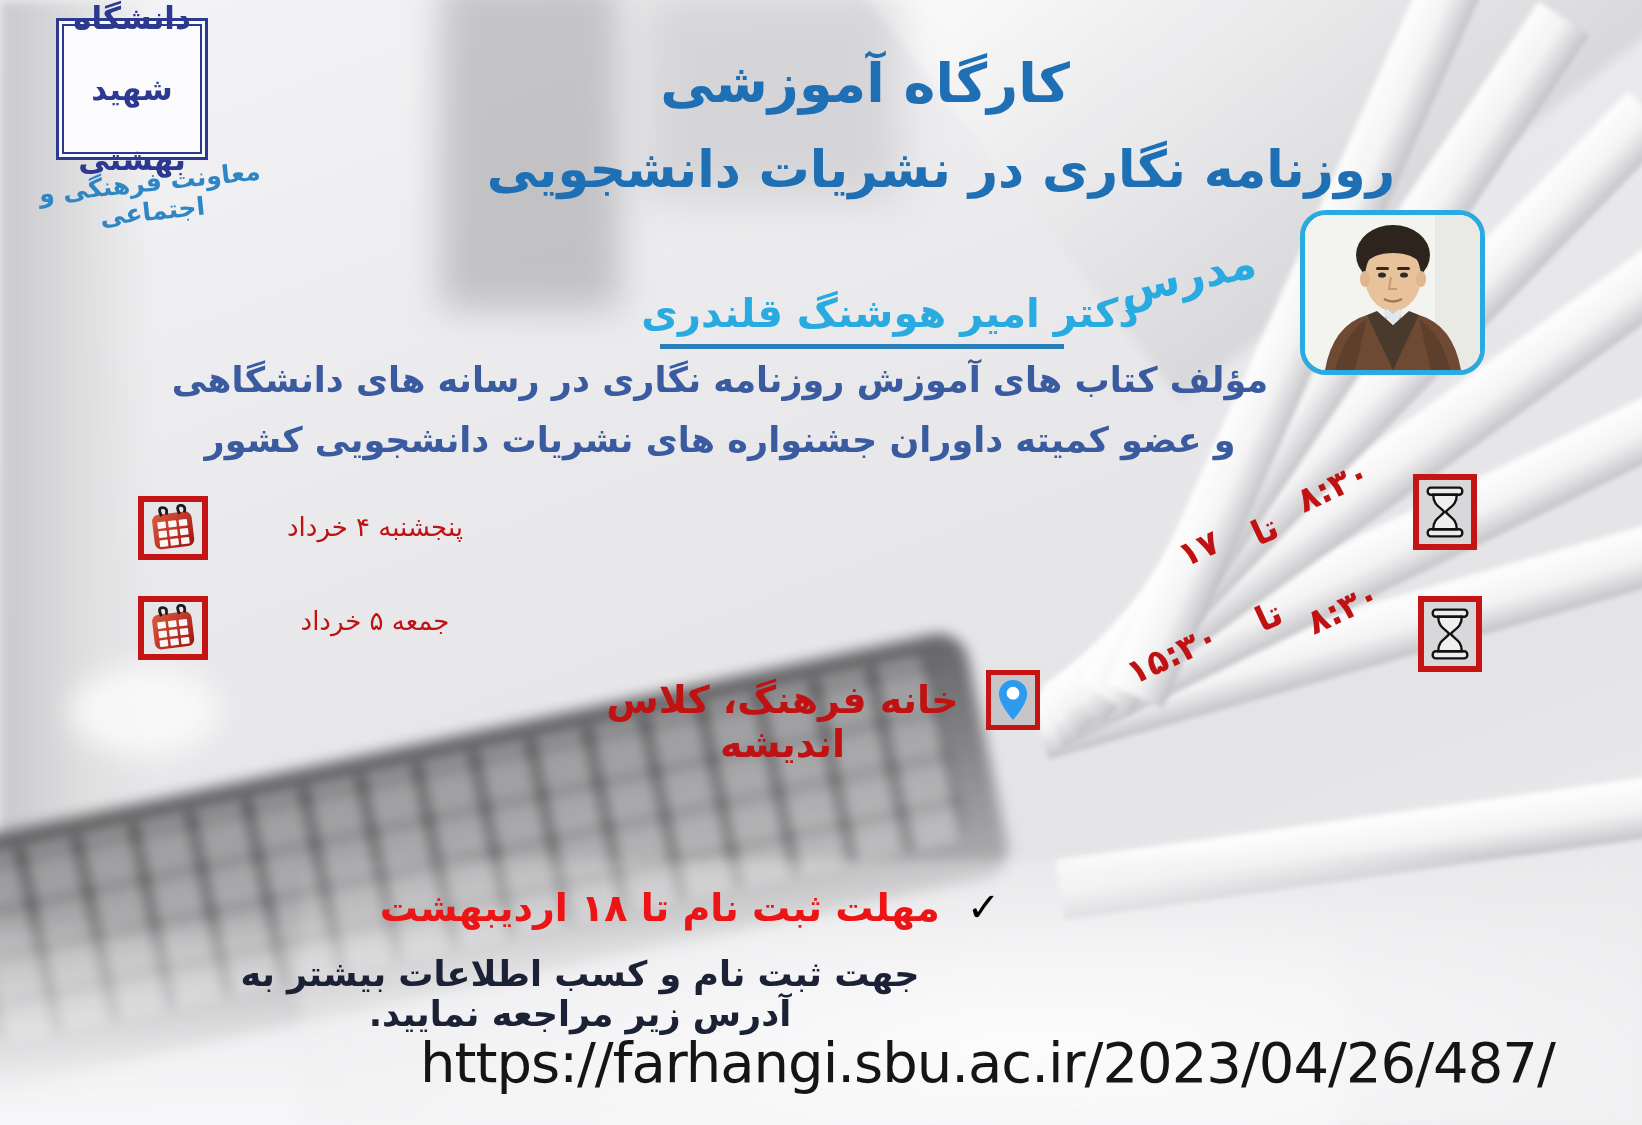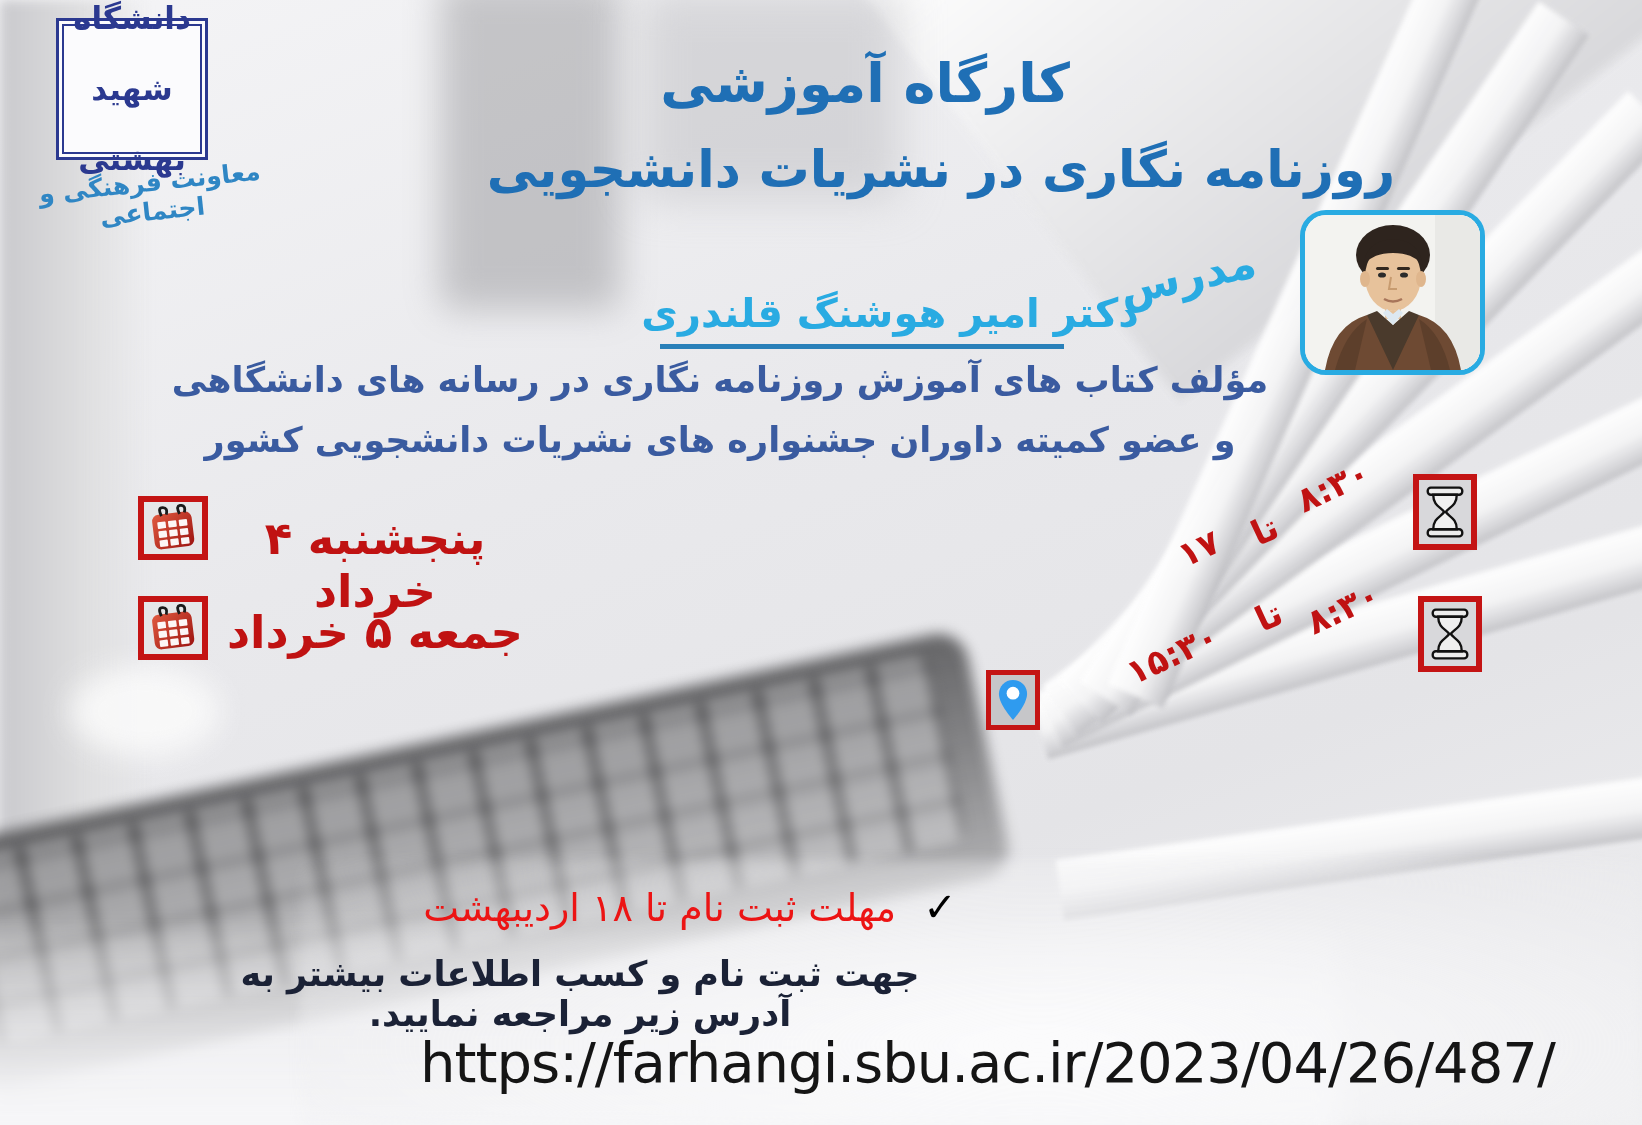--- a/index.html
+++ b/index.html
@@ -46,28 +46,28 @@
   .icon-frame{border:6px solid #C41414;background:#D8D8DB;display:flex;align-items:center;justify-content:center;box-sizing:content-box;}
   .hg1{left:1413px;top:474px;width:52px;height:64px;}
   .hg2{left:1418px;top:596px;width:52px;height:64px;}
   .cal1{left:138px;top:496px;width:58px;height:52px;background:#e6e6e8;}
   .cal2{left:138px;top:596px;width:58px;height:52px;background:#e6e6e8;}
   .pin-frame{left:986px;top:670px;width:44px;height:50px;border-width:5px;background:#C6C6C9;}
   
   .time{color:#C01212;font-weight:bold;font-size:34px;transform:rotate(-25deg);direction:rtl;white-space:nowrap;}
   .t1a{left:1295px;top:466px;} .t1b{left:1252px;top:510px;} .t1c{left:1178px;top:528px;}
   .t2a{left:1305px;top:588px;} .t2b{left:1256px;top:596px;} .t2c{left:1124px;top:634px;}
-  .date{color:#C01212;font-weight:bold;font-size:45px;text-align:center;width:300px;left:225px;direction:rtl;}
+  .date{color:#C01212;font-weight:normal;font-size:26px;text-align:center;width:300px;left:225px;direction:rtl;}
   .date1{top:512px;} .date2{top:606px;}
   .location-text{left:590px;top:678px;width:385px;text-align:center;color:#C01212;font-weight:bold;font-size:38px;direction:rtl;}
   
   .notice{left:170px;top:746px;width:1300px;text-align:center;color:#0a0a0a;font-weight:bold;font-size:34px;line-height:1.42;direction:rtl;}
   .deadline{left:370px;top:884px;width:640px;text-align:center;direction:rtl;white-space:nowrap;}
   .deadline .check{color:#000;font-weight:bold;font-size:40px;margin-left:22px;}
-  .deadline .dl-text{color:#EC1414;font-weight:normal;font-size:38px;}
+  .deadline .dl-text{color:#EC1414;font-weight:bold;font-size:38px;}
   .cta{left:230px;top:954px;width:700px;text-align:center;color:#1B2236;font-weight:bold;font-size:35px;direction:rtl;}
   .url{left:420px;top:1030px;width:850px;text-align:center;color:#151515;font-size:56px;direction:ltr;letter-spacing:-1px;}
   .content{z-index:10;}
 </style>
 </head>
 <body>
 
 <div class="poster" lang="fa">
 
   <div class="abs bg fanwedge"></div>
@@ -199,20 +199,21 @@
     </svg>
   </div>
   <div class="abs content date date2">جمعه ۵ خرداد</div>
 
   <div class="abs content icon-frame pin-frame">
     <svg width="40" height="46" viewBox="0 0 44 50">
       <path d="M22 3 C13 3 6.5 10 6.5 18.5 C6.5 30 22 47 22 47 C22 47 37.5 30 37.5 18.5 C37.5 10 31 3 22 3 Z" fill="#2F9BEF"></path>
       <circle cx="22" cy="17.5" r="7" fill="#ffffff"></circle>
     </svg>
   </div>
+  <div class="abs content location-text">خانه فرهنگ، کلاس اندیشه</div>
 
 
   <div class="abs content deadline">
     <span class="check">✓</span>
     <span class="dl-text">مهلت ثبت نام تا ۱۸ اردیبهشت</span>
   </div>
 
   <div class="abs content cta">جهت ثبت نام و کسب اطلاعات بیشتر به آدرس زیر مراجعه نمایید.</div>
   <div class="abs content url">https://farhangi.sbu.ac.ir/2023/04/26/487/</div>
 

